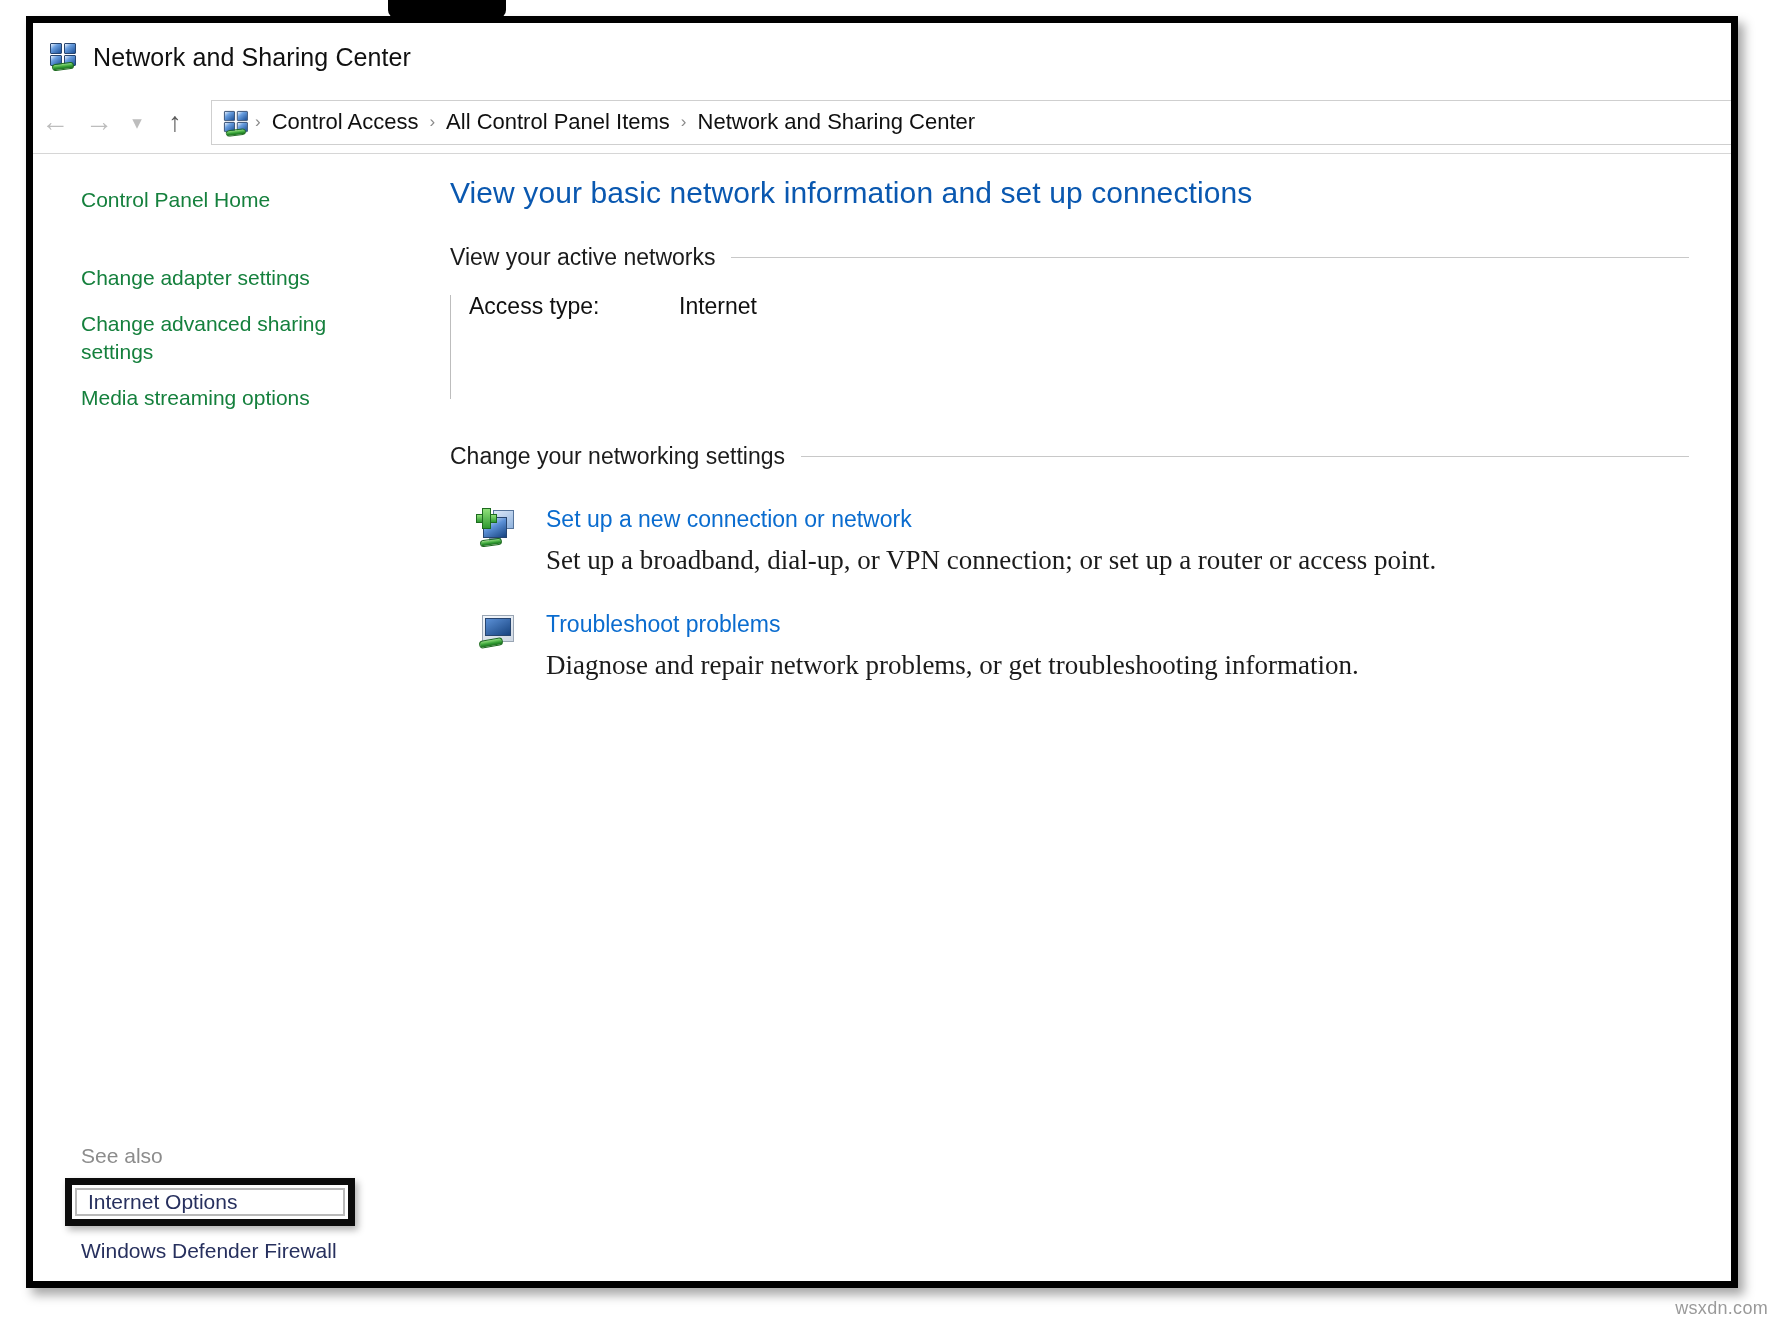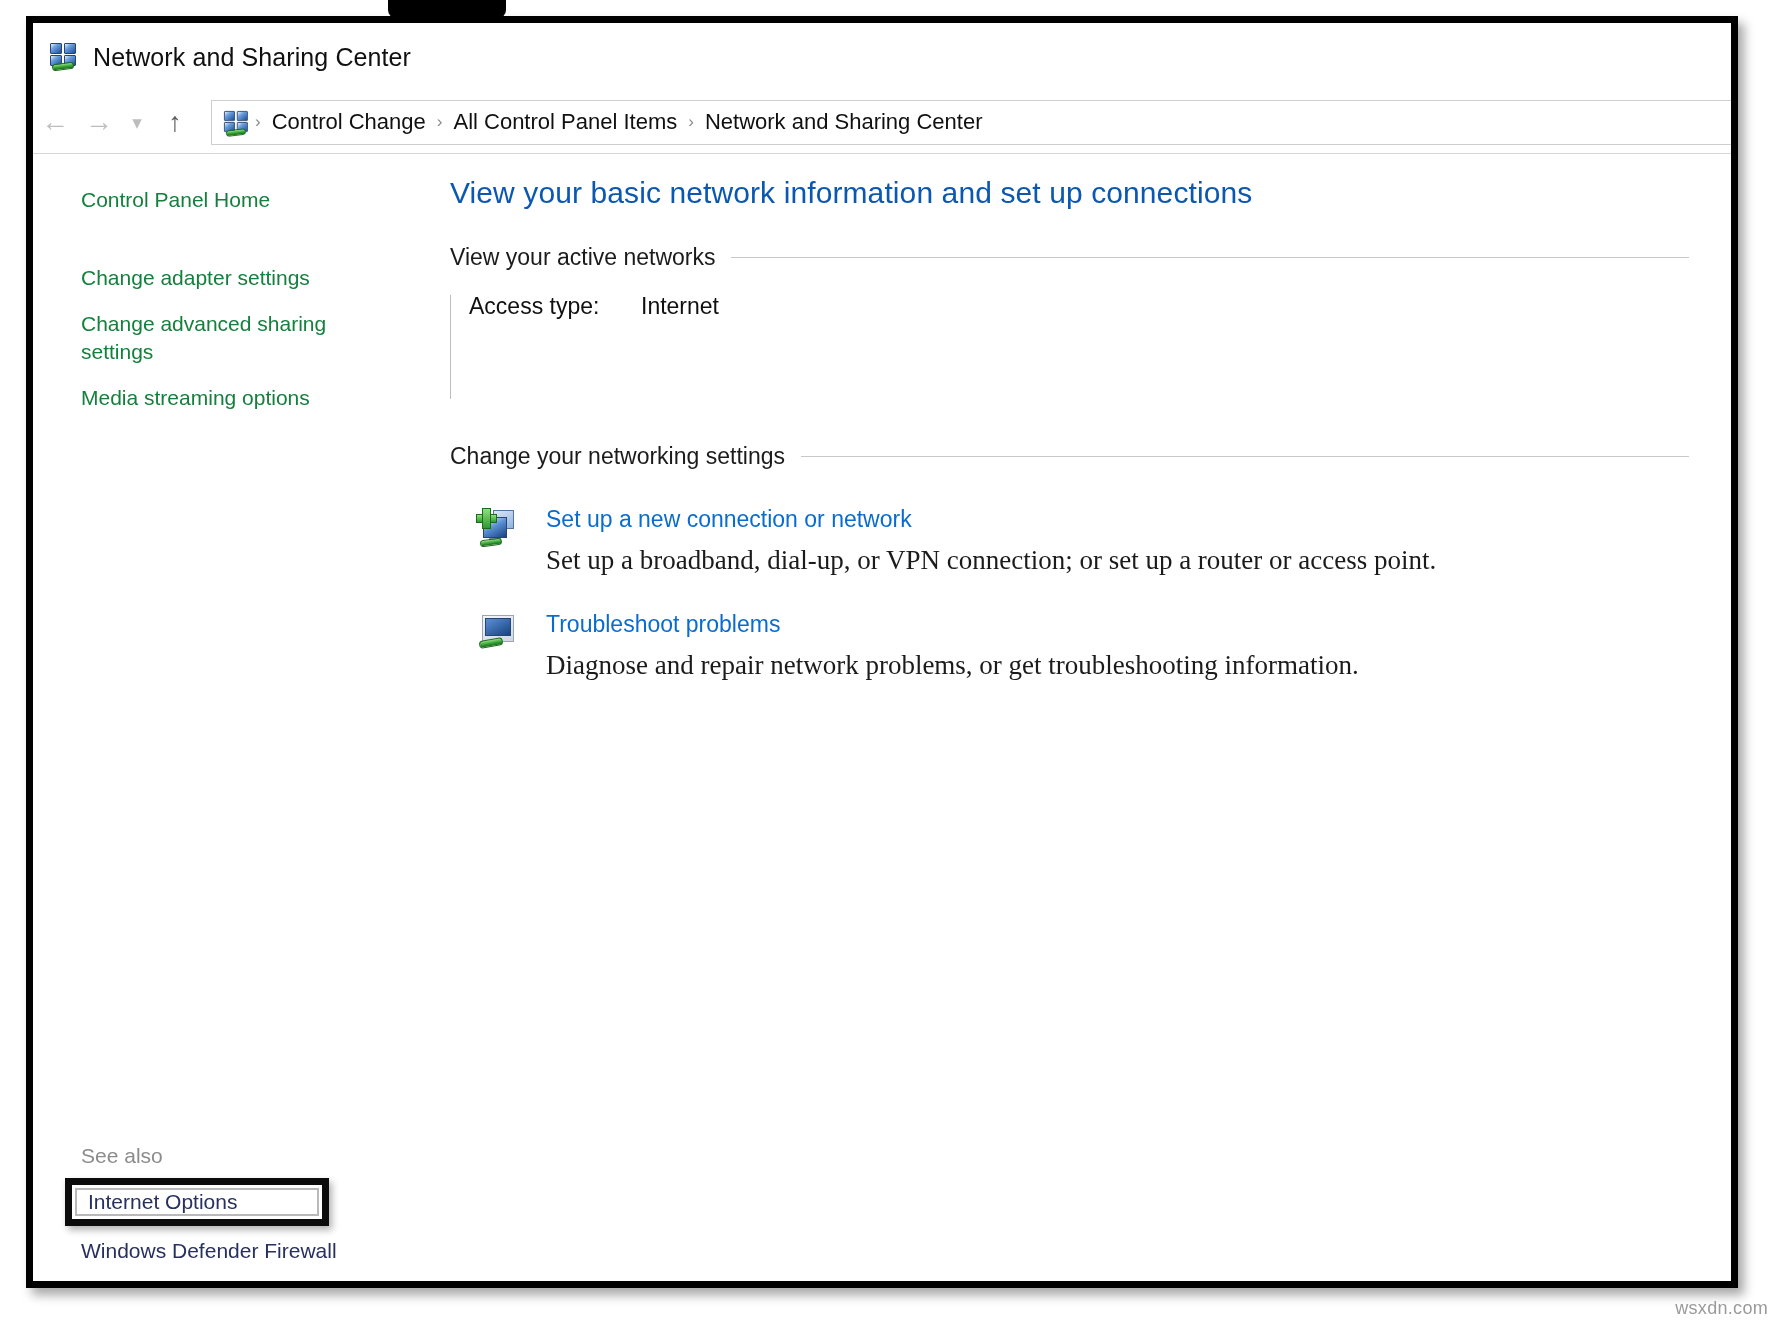--- a/index.html
+++ b/index.html
@@ -197,21 +197,21 @@
   #see-also-label {
     font-size: 21px;
     color: #8c8c8c;
     padding-left: 48px;
     margin-bottom: 10px;
   }
   
   #internet-options-box {
     position: relative;
     margin-left: 32px;
-    width: 264px;
+    width: 290px;
     height: 48px;
     border: 7px solid #0c0c0c;
     box-sizing: border-box;
     background: #ffffff;
     display: flex;
     align-items: center;
     box-shadow: 3px 4px 7px rgba(0,0,0,0.3);
   }
   #internet-options-box .inner {
     position: absolute;
@@ -299,20 +299,21 @@
   }
   #net-right {
     flex: 1 1 auto;
     padding-left: 18px;
     box-sizing: border-box;
   }
   .kv-row {
     display: flex;
     align-items: center;
     margin-bottom: 14px;
+    gap: 38px;
   }
   .kv-key {
     font-size: 23px;
     color: #101010;
     width: 172px;
     flex: 0 0 auto;
   }
   .kv-val {
     font-size: 23px;
     color: #101010;
@@ -492,21 +493,21 @@
 
       <div id="addressbar">
         <span class="net-icon small">
           <span class="mon m1"></span>
             <span class="mon m2"></span>
           <span class="mon m3"></span>
             <span class="mon m4"></span>
           <span class="cable"></span>
         </span>
         <span class="crumb-sep">›</span>
-        <span class="crumb">Control Change</span>
+        <span class="crumb">Control Access</span>
         <span class="crumb-sep">›</span>
         <span class="crumb">All Control Panel Items</span>
         <span class="crumb-sep">›</span>
         <span class="crumb">Network and Sharing Center</span>
       </div>
     </div>
     <div id="nav-sep"></div>
 
     <div id="content">
 

